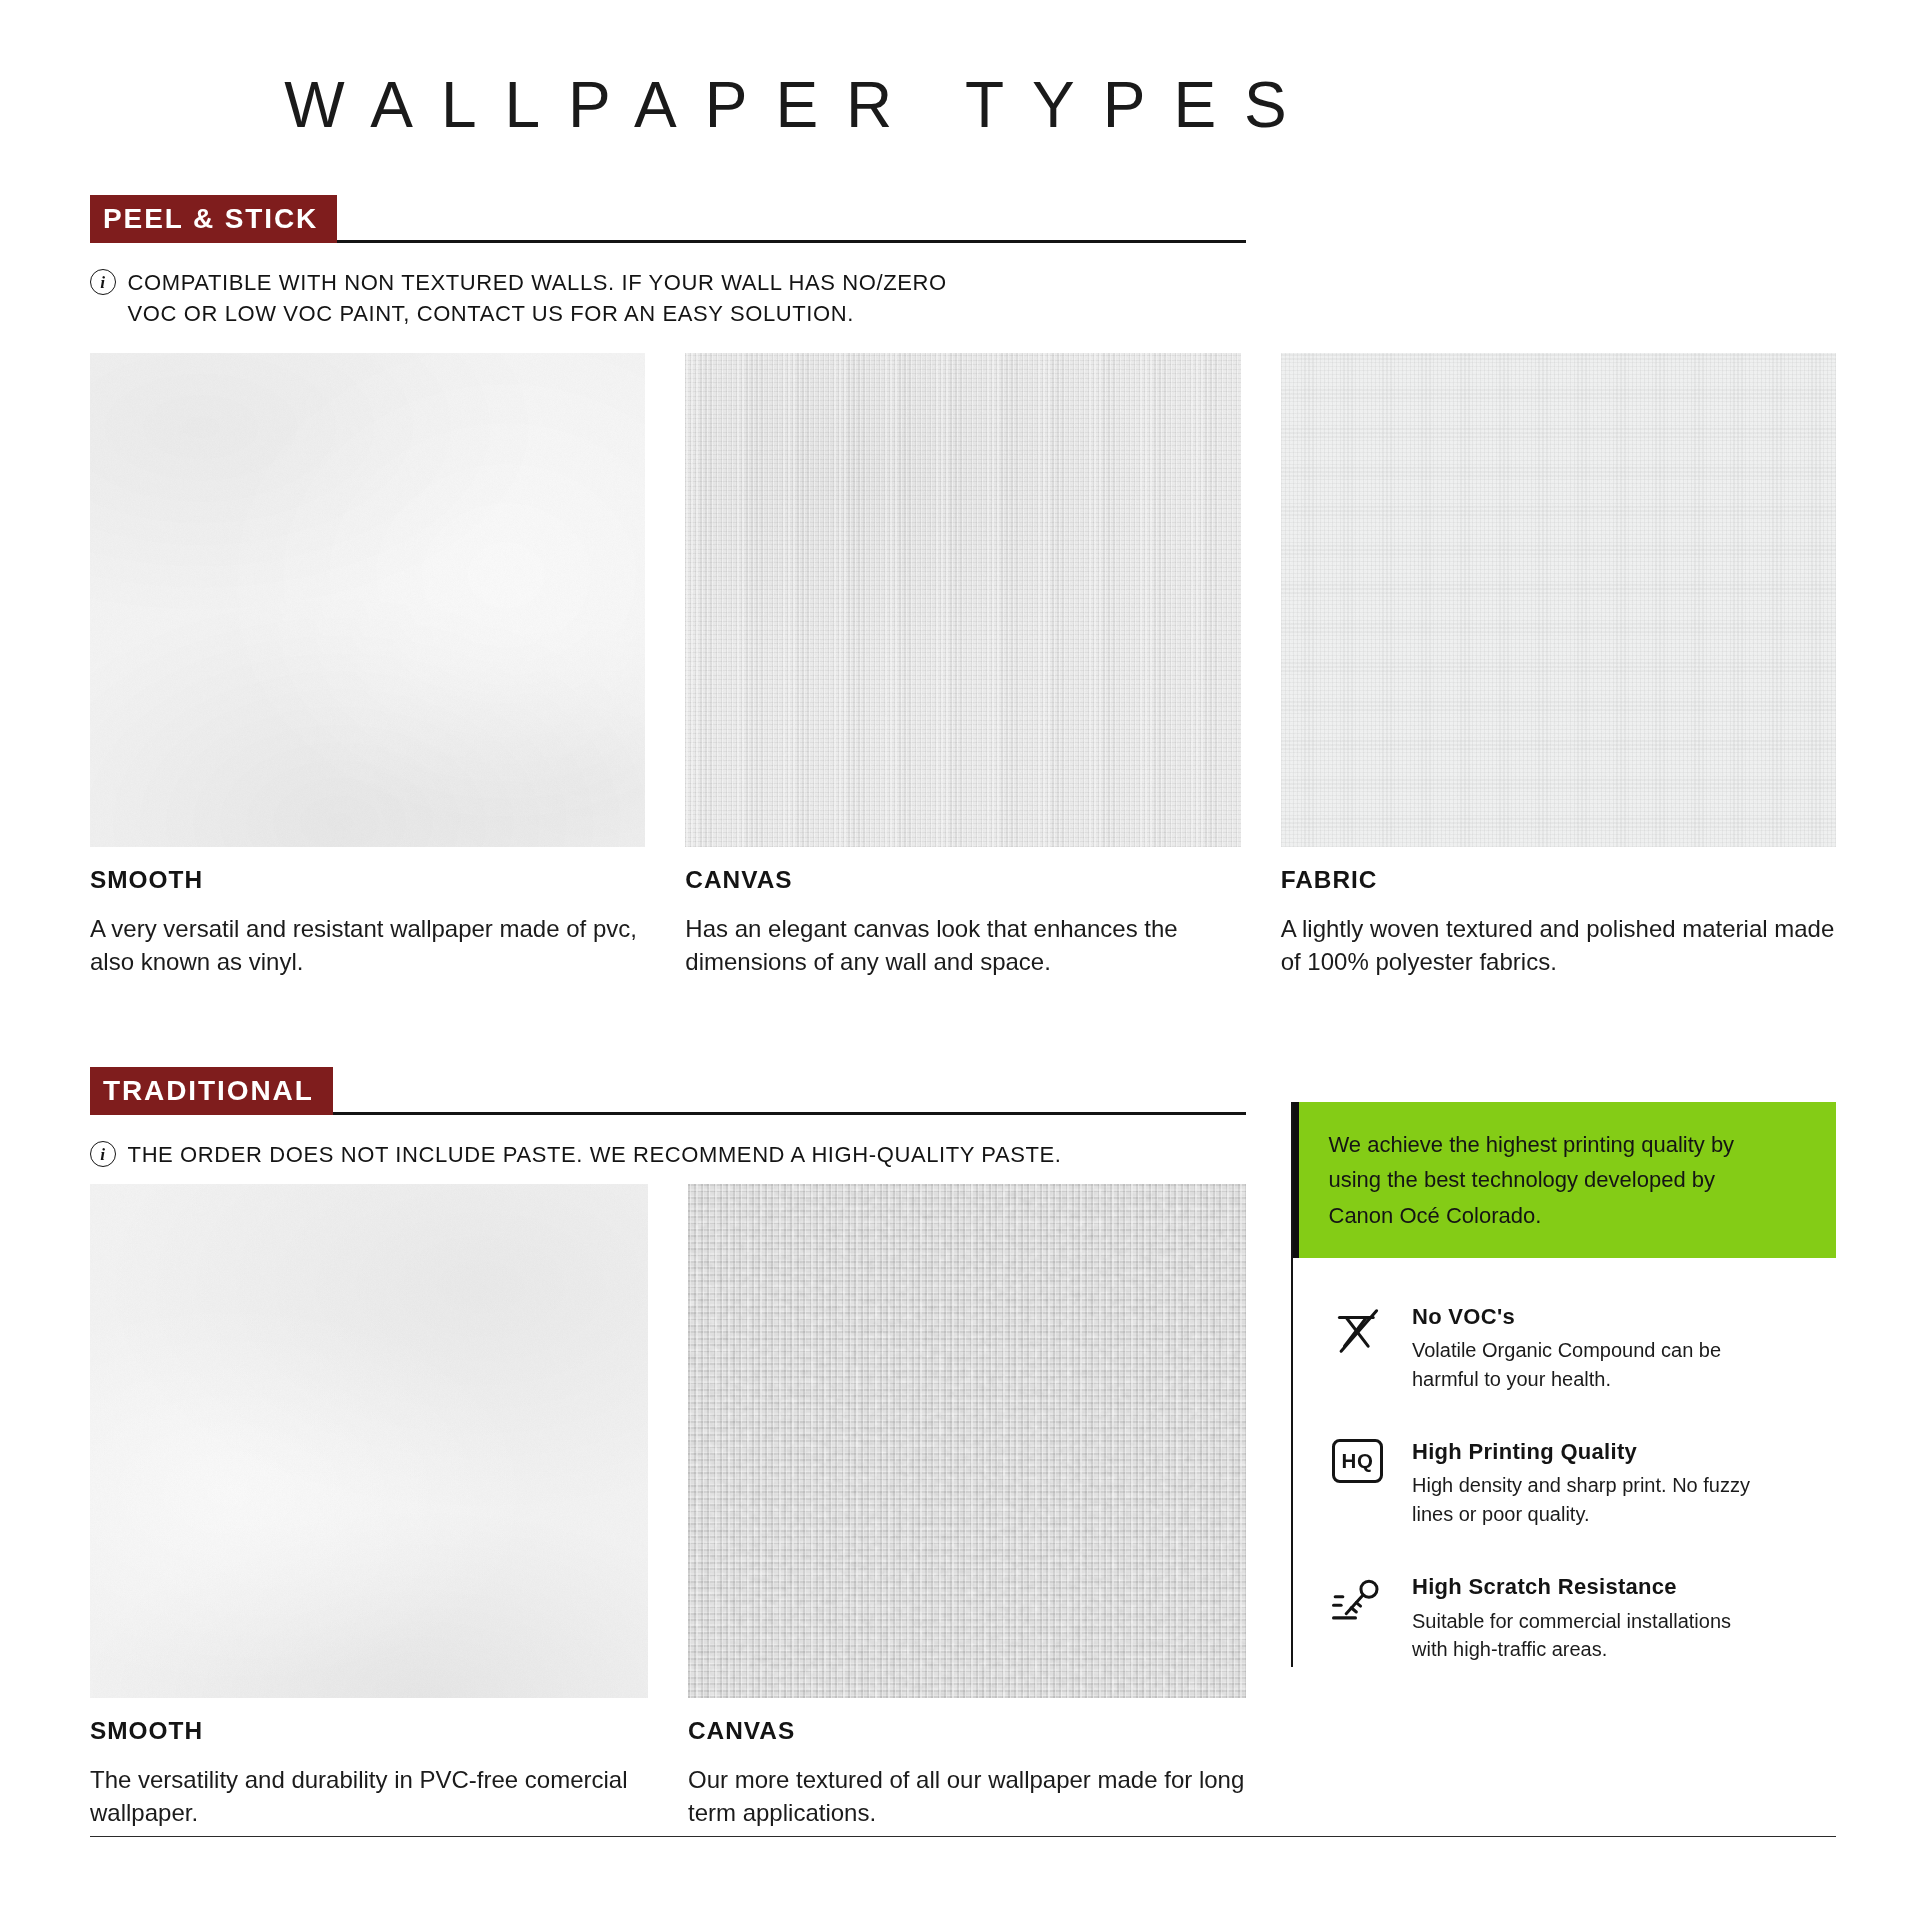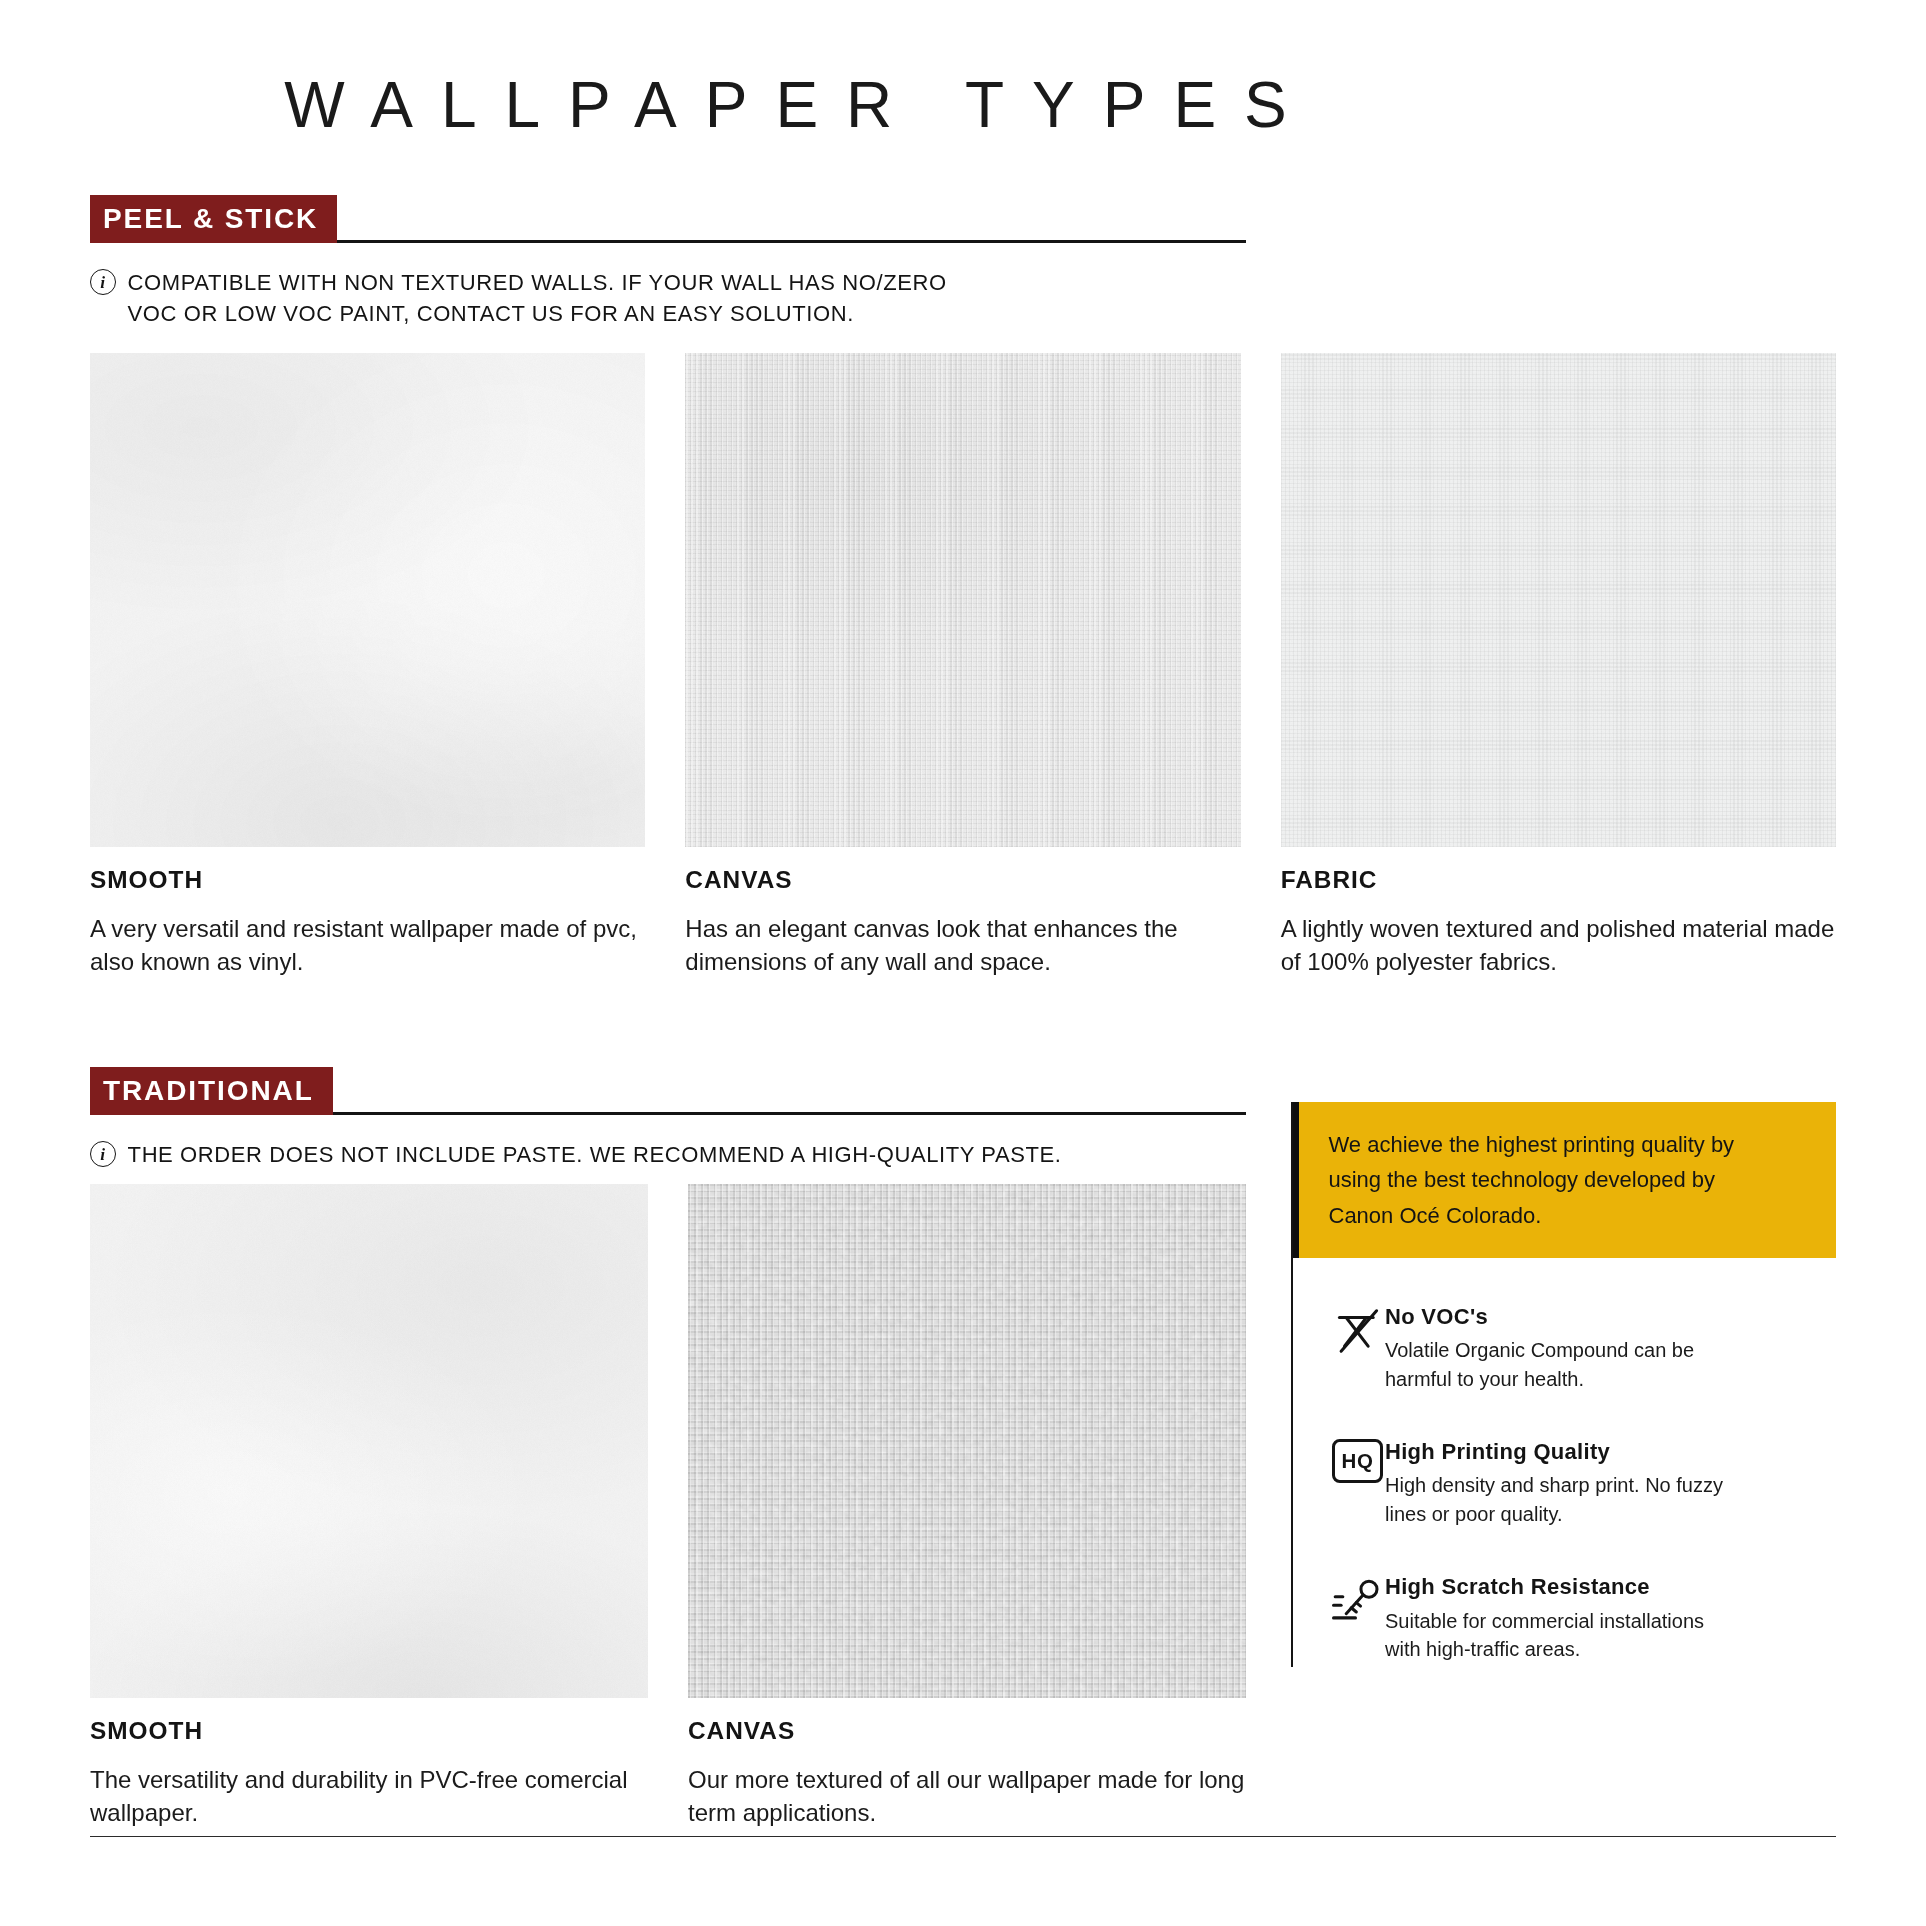--- a/index.html
+++ b/index.html
@@ -69,24 +69,24 @@
 
   .swatch h3{margin-top:19px;font-size:24.4px;font-weight:700;letter-spacing:1px}
   .swatch p{margin-top:19px;font-size:24px;line-height:1.35;color:#1b1b1b;max-width:565px}
 
   
   .lower{display:flex;align-items:flex-start;margin-top:89px}
   .lower-left{flex:0 0 auto;width:1156px}
 
   .quality-col{flex:1;margin-left:45px;margin-top:35px;position:relative;padding-bottom:3.9px}
   .quality-col::before{content:"";position:absolute;left:0;top:0;bottom:0;width:1.9px;background:#141414}
-  .quality-note{background:#eab308;border-left:8.3px solid #0f0f0f;padding:24.4px 23px 24.4px 29.5px}
+  .quality-note{background:#84cc16;border-left:8.3px solid #0f0f0f;padding:24.4px 23px 24.4px 29.5px}
   .quality-note p{font-size:22px;line-height:1.62;max-width:424px}
 
-  .feature{display:flex;margin-top:46px;padding-left:39px}
+  .feature{display:flex;gap:27px;margin-top:46px;padding-left:39px}
   .f-icon{flex:0 0 auto;width:55px;height:55px;display:flex;align-items:flex-start;justify-content:center}
   .f-icon svg{width:54px;height:54px}
   .hq-box{width:51px;height:44px;border:3.9px solid #141414;border-radius:7.7px;
     display:flex;align-items:center;justify-content:center;font-size:20.5px;font-weight:700;letter-spacing:0.6px}
   .f-text h4{font-size:22px;font-weight:700;letter-spacing:0.3px}
   .f-text p{margin-top:6.4px;font-size:20px;line-height:1.42;color:#1b1b1b;max-width:360px}
 
   .bottom-rule{position:absolute;left:90px;right:90px;bottom:89px;height:1.3px;background:#2b2b2b}
 </style>
 </head>

